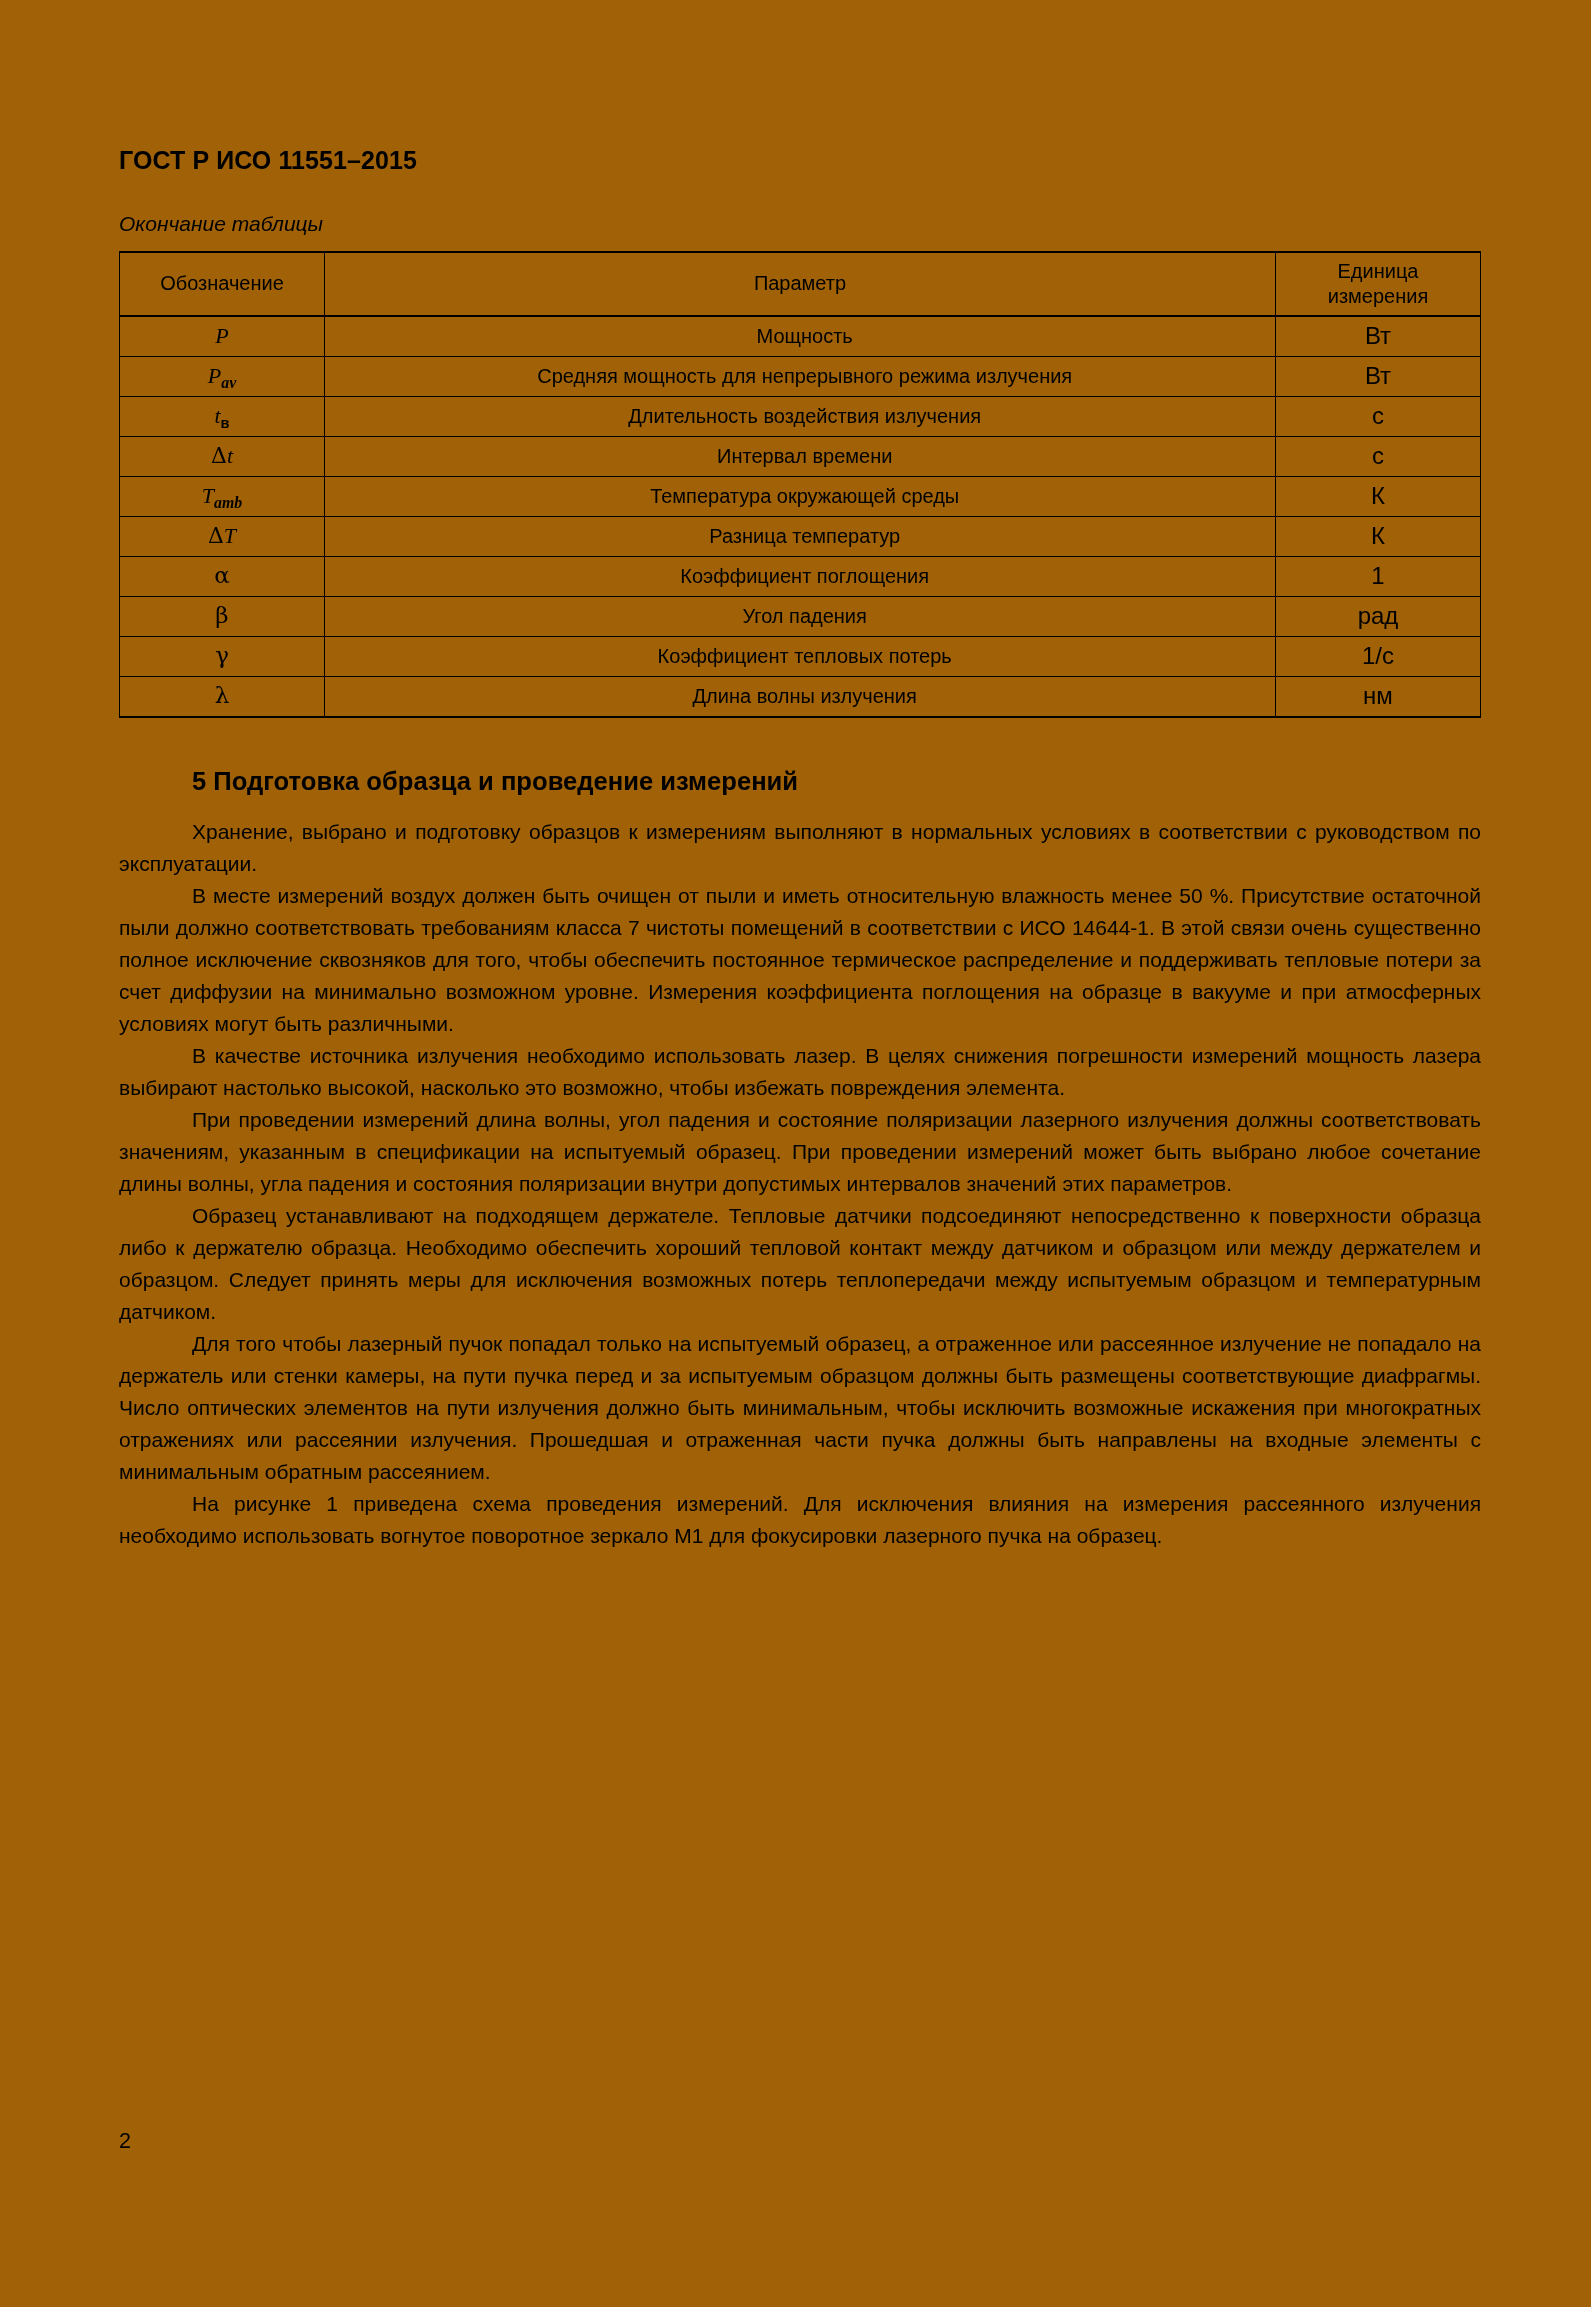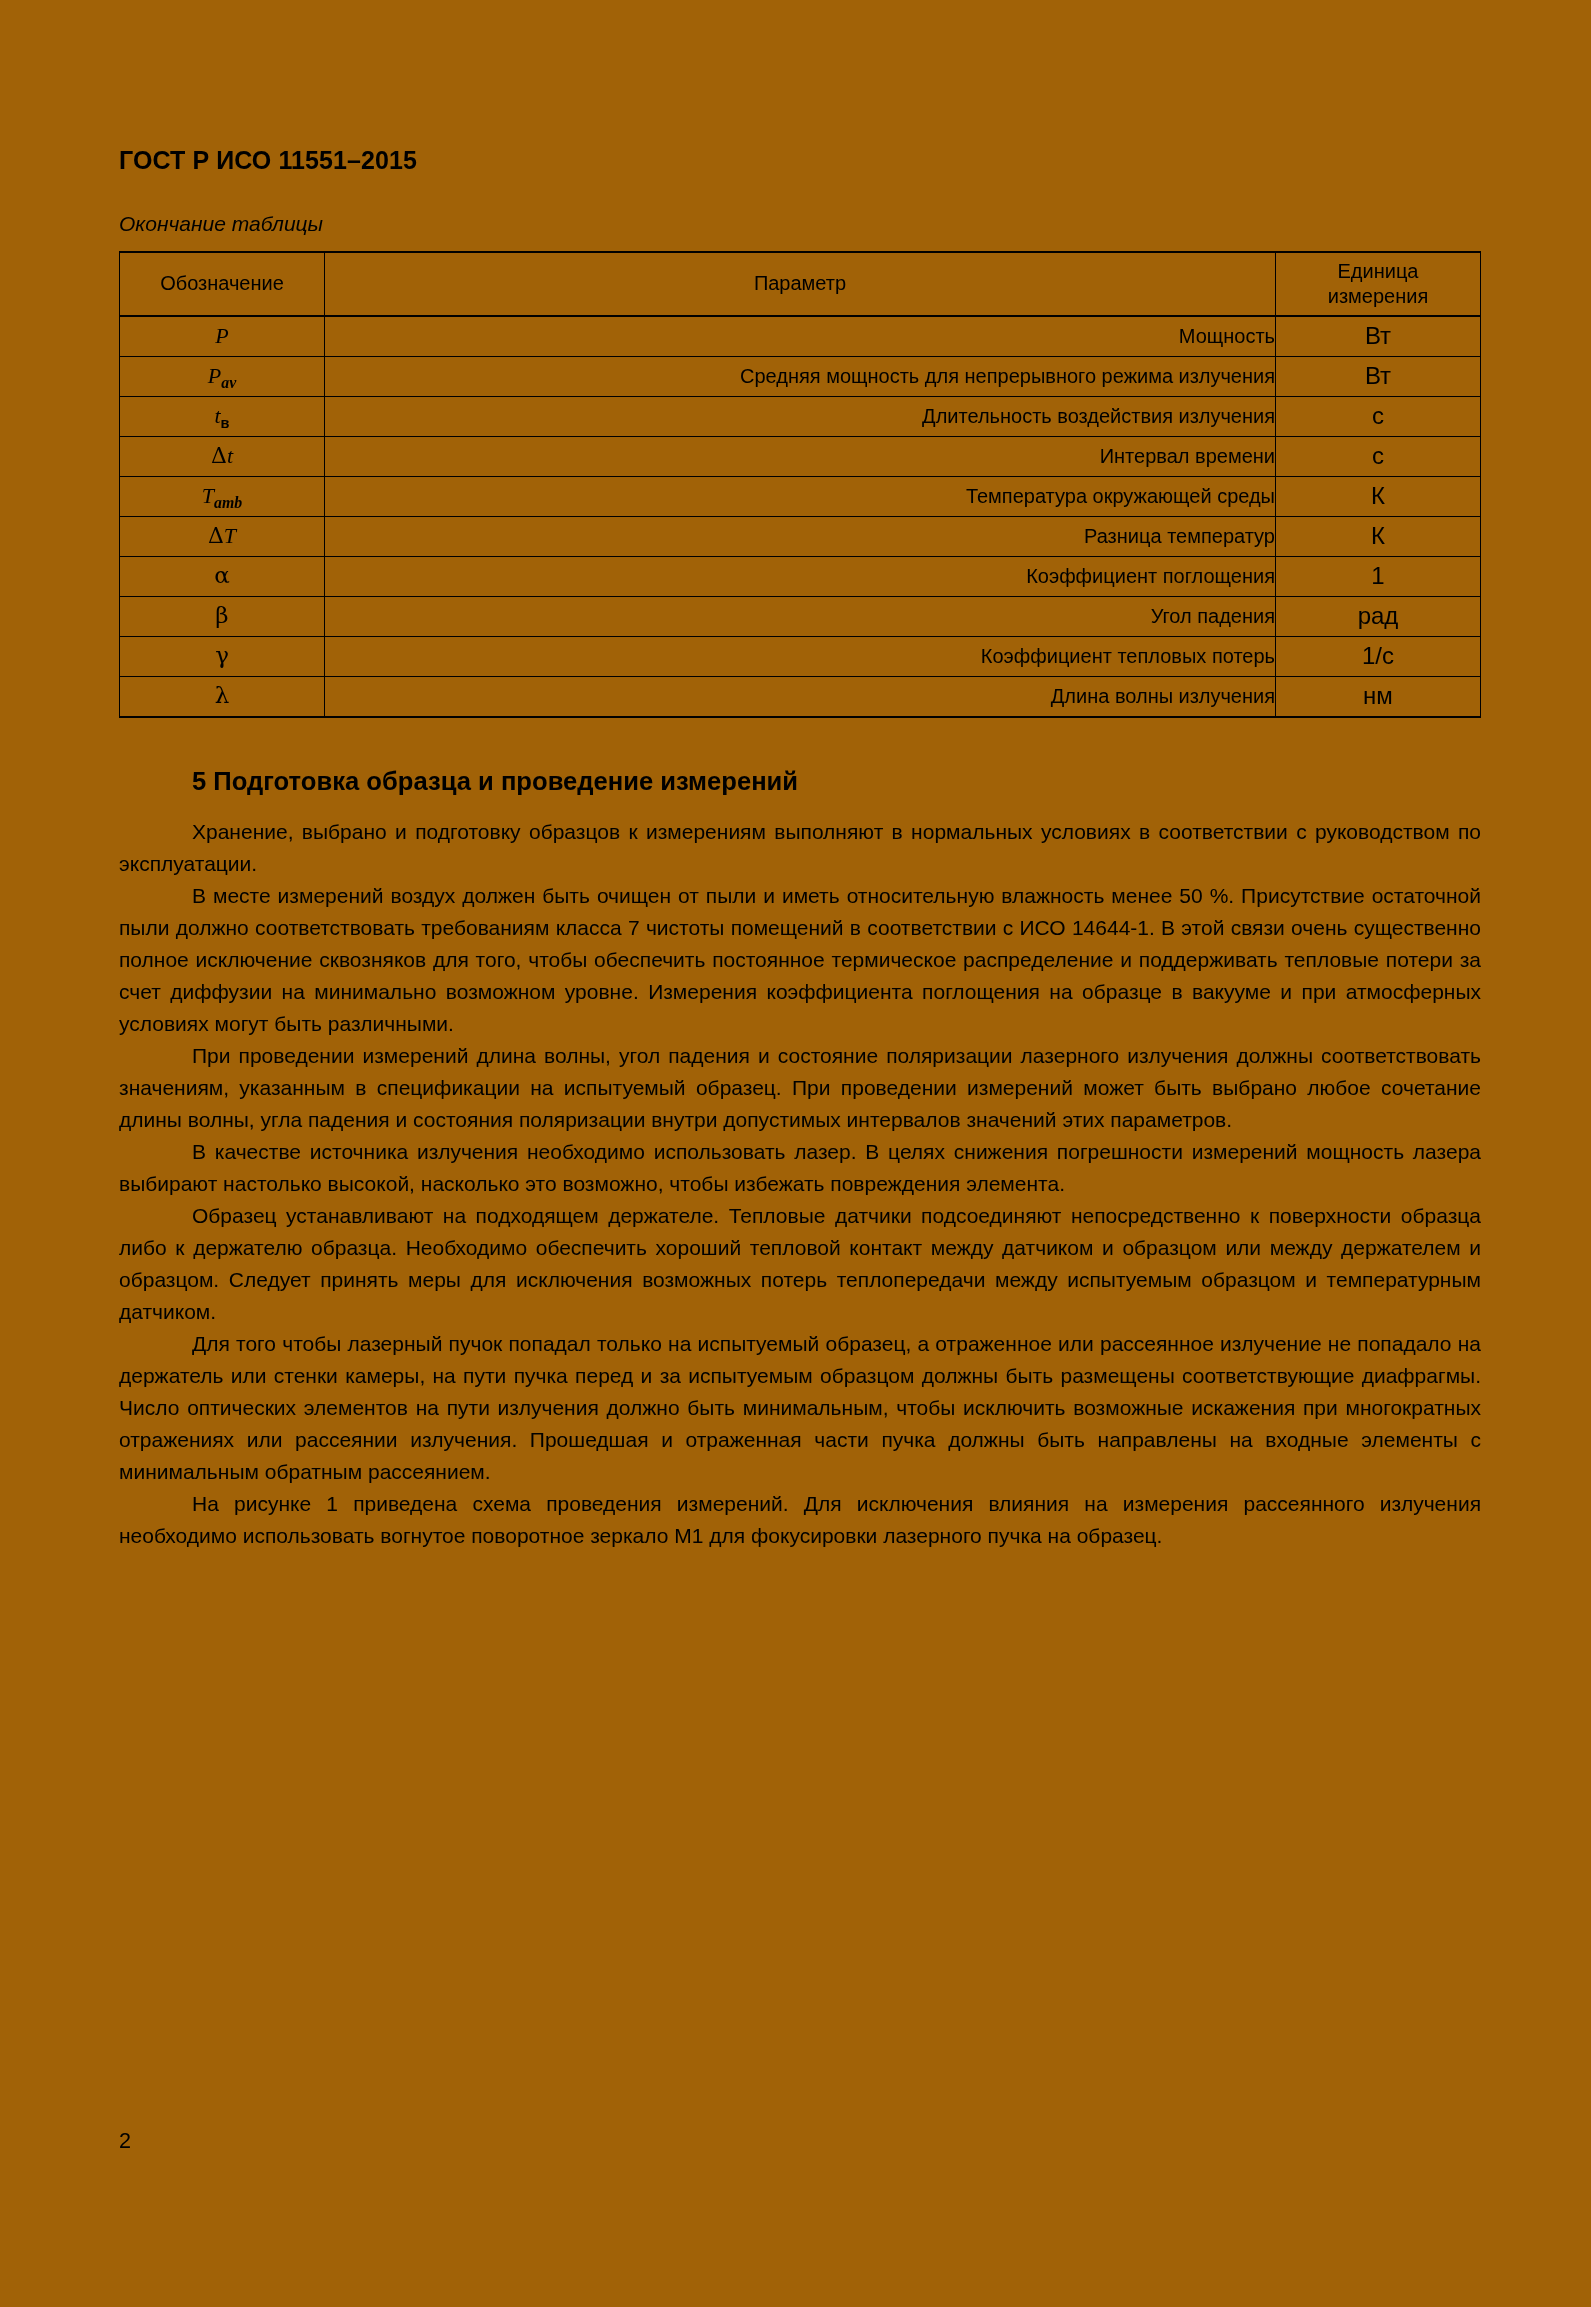--- a/index.html
+++ b/index.html
@@ -105,21 +105,21 @@
   table.params td.sym .greek {
     font-family: "DejaVu Serif", serif;
     font-style: normal;
     font-size: 23px;
   }
   table.params td.sym .delta {
     font-family: "DejaVu Serif", serif;
     font-style: normal;
   }
   table.params td.par {
-    text-align: right;
+    text-align: center;
     padding-left: 9.4px;
     font-size: 20px;
   }
   table.params td.unit {
     text-align: center;
     font-size: 24px;
   }
 
   
   h2.section-title {
@@ -233,22 +233,22 @@
             <td class="unit">нм</td>
           </tr>
         </tbody>
     </table>
 
     <h2 class="section-title">5 Подготовка образца и проведение измерений</h2>
 
     <div class="body-text" id="body-text">
         <p>Хранение, выбрано и подготовку образцов к измерениям выполняют в нормальных условиях в соответствии с руководством по эксплуатации.</p>
         <p>В месте измерений воздух должен быть очищен от пыли и иметь относительную влажность менее 50 %. Присутствие остаточной пыли должно соответствовать требованиям класса 7 чистоты помещений в соответствии с ИСО 14644-1. В этой связи очень существенно полное исключение сквозняков для того, чтобы обеспечить постоянное термическое распределение и поддерживать тепловые потери за счет диффузии на минимально возможном уровне. Измерения коэффициента поглощения на образце в вакууме и при атмосферных условиях могут быть различными.</p>
+        <p>В качестве источника излучения необходимо использовать лазер. В целях снижения погрешности измерений мощность лазера выбирают настолько высокой, насколько это возможно, чтобы избежать повреждения элемента.</p>
         <p>При проведении измерений длина волны, угол падения и состояние поляризации лазерного излучения должны соответствовать значениям, указанным в спецификации на испытуемый образец. При проведении измерений может быть выбрано любое сочетание длины волны, угла падения и состояния поляризации внутри допустимых интервалов значений этих параметров.</p>
-        <p>В качестве источника излучения необходимо использовать лазер. В целях снижения погрешности измерений мощность лазера выбирают настолько высокой, насколько это возможно, чтобы избежать повреждения элемента.</p>
         <p>Образец устанавливают на подходящем держателе. Тепловые датчики подсоединяют непосредственно к поверхности образца либо к держателю образца. Необходимо обеспечить хороший тепловой контакт между датчиком и образцом или между держателем и образцом. Следует принять меры для исключения возможных потерь теплопередачи между испытуемым образцом и температурным датчиком.</p>
         <p>Для того чтобы лазерный пучок попадал только на испытуемый образец, а отраженное или рассеянное излучение не попадало на держатель или стенки камеры, на пути пучка перед и за испытуемым образцом должны быть размещены соответствующие диафрагмы. Число оптических элементов на пути излучения должно быть минимальным, чтобы исключить возможные искажения при многократных отражениях или рассеянии излучения. Прошедшая и отраженная части пучка должны быть направлены на входные элементы с минимальным обратным рассеянием.</p>
         <p>На рисунке 1 приведена схема проведения измерений. Для исключения влияния на измерения рассеянного излучения необходимо использовать вогнутое поворотное зеркало М1 для фокусировки лазерного пучка на образец.</p>
       </div>
 
   </div>
 
   <div class="folio">2</div>
 
 </div>

